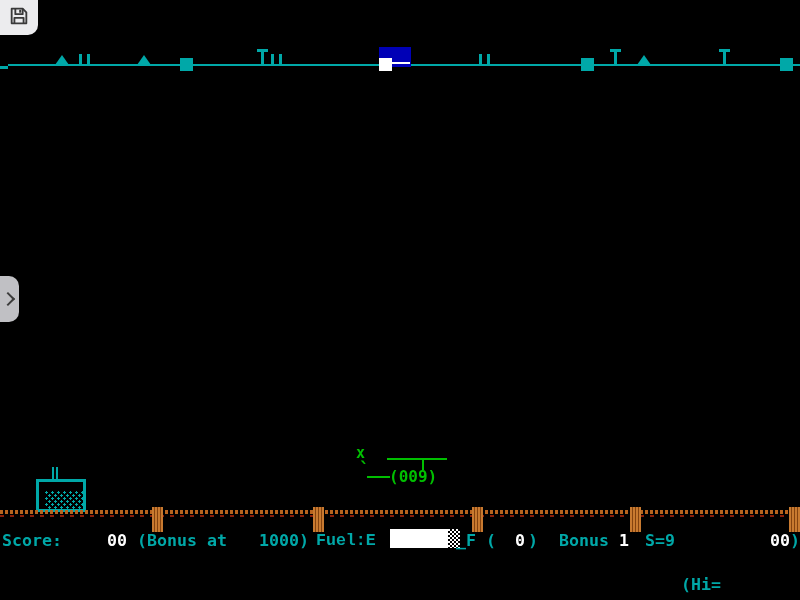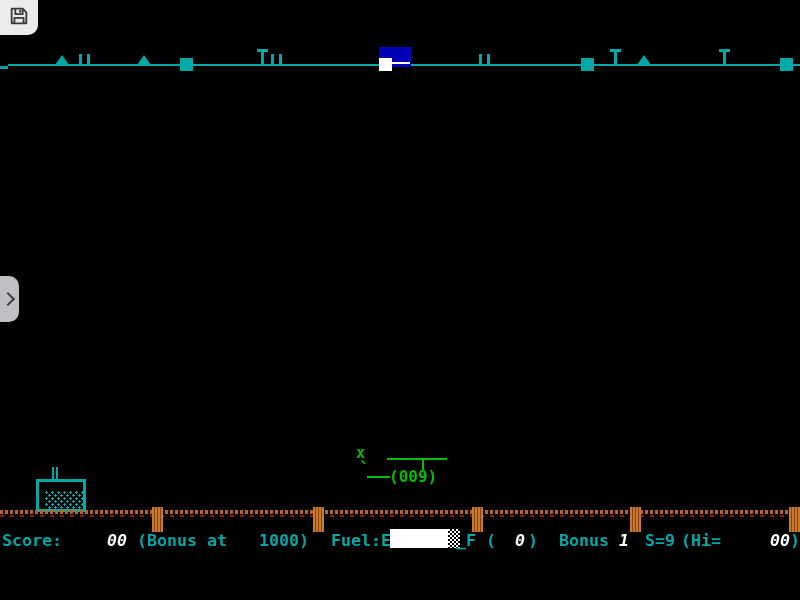--- a/index.html
+++ b/index.html
@@ -58,21 +58,21 @@
       background:repeating-linear-gradient(90deg,var(--gorange) 0 3px,transparent 3px 5px,
                  var(--gorange) 5px 8px,transparent 8px 10px);}
   .ground-b{position:absolute;left:0;top:515px;width:800px;height:2px;
       background:repeating-linear-gradient(90deg,var(--gred) 0 4px,transparent 4px 10px);}
   .post{position:absolute;top:507px;width:11px;height:25px;
       background:repeating-linear-gradient(90deg,var(--postl) 0 2px,var(--postd) 2px 3px);}
   
   .statusbar{position:absolute;left:0;top:530px;width:800px;height:22px;}
   .seg{position:absolute;top:1px;white-space:pre;z-index:2;
        font:bold 16.6px/19px "DejaVu Sans Mono",monospace;text-align:center;}
-  .c-teal{color:var(--teal);} .c-white{color:var(--white);font-style:italic;}
+  .c-teal{color:var(--teal);} .c-white{color:var(--white);}
   .fuel-white{position:absolute;left:390px;top:-1px;width:58px;height:19px;background:#fff;z-index:1;}
   .fuel-dither{position:absolute;left:448px;top:-1px;width:12px;height:19px;z-index:1;background-color:#fff;
       background-image:linear-gradient(45deg,#000 25%,transparent 25% 75%,#000 75%),
                        linear-gradient(45deg,#000 25%,transparent 25% 75%,#000 75%);
       background-size:4px 4px;background-position:0 0,2px 2px;}
 </style>
 </head>
 <body>
 
 <div class="screen">
@@ -129,29 +129,29 @@
     </div>
 
   <div class="statusbar">
     <div class="fuel-white"></div>
     <div class="fuel-dither"></div>
 
   <span class="seg c-teal" style="left: 2px;">Score:</span>
       <span class="seg c-white" style="left: 107px;">00</span>
       <span class="seg c-teal" style="left: 137px;">(Bonus at</span>
       <span class="seg c-teal" style="left: 259px;">1000)</span>
-      <span class="seg c-teal" style="left: 331px;">Fuel:E</span>
+      <span class="seg c-teal" style="left: 316px; font-family: Liberation Mono, monospace;">Fuel:E</span>
       <span class="seg c-teal" style="left: 456px;">_F</span>
       <span class="seg c-teal" style="left: 486px;">(</span>
       <span class="seg c-white" style="left: 515px;">0</span>
       <span class="seg c-teal" style="left: 528px;">)</span>
       <span class="seg c-teal" style="left: 559px;">Bonus</span>
       <span class="seg c-white" style="left: 619px;">1</span>
       <span class="seg c-teal" style="left: 645px;">S=9</span>
-      <span class="seg c-teal" style="left: 681px;">(Hi=</span>
+      <span class="seg c-teal" style="left: 681px; margin-top: 44px;">(Hi=</span>
       <span class="seg c-white" style="left: 770px;">00</span>
       <span class="seg c-teal" style="left: 790px;">)</span>
     </div>
 
   <div class="save-btn">
     <span>
       <svg width="22" height="22" viewBox="0 0 24 24" fill="none" stroke="#3a3a3a" stroke-width="2" stroke-linejoin="round">
         <path d="M4 4 h12 l4 4 v12 h-16 z"></path>
         <path d="M8 4 v6 h8 v-6"></path>
         <rect x="12.2" y="5.2" width="2.2" height="3.2" fill="#3a3a3a" stroke="none"></rect>

